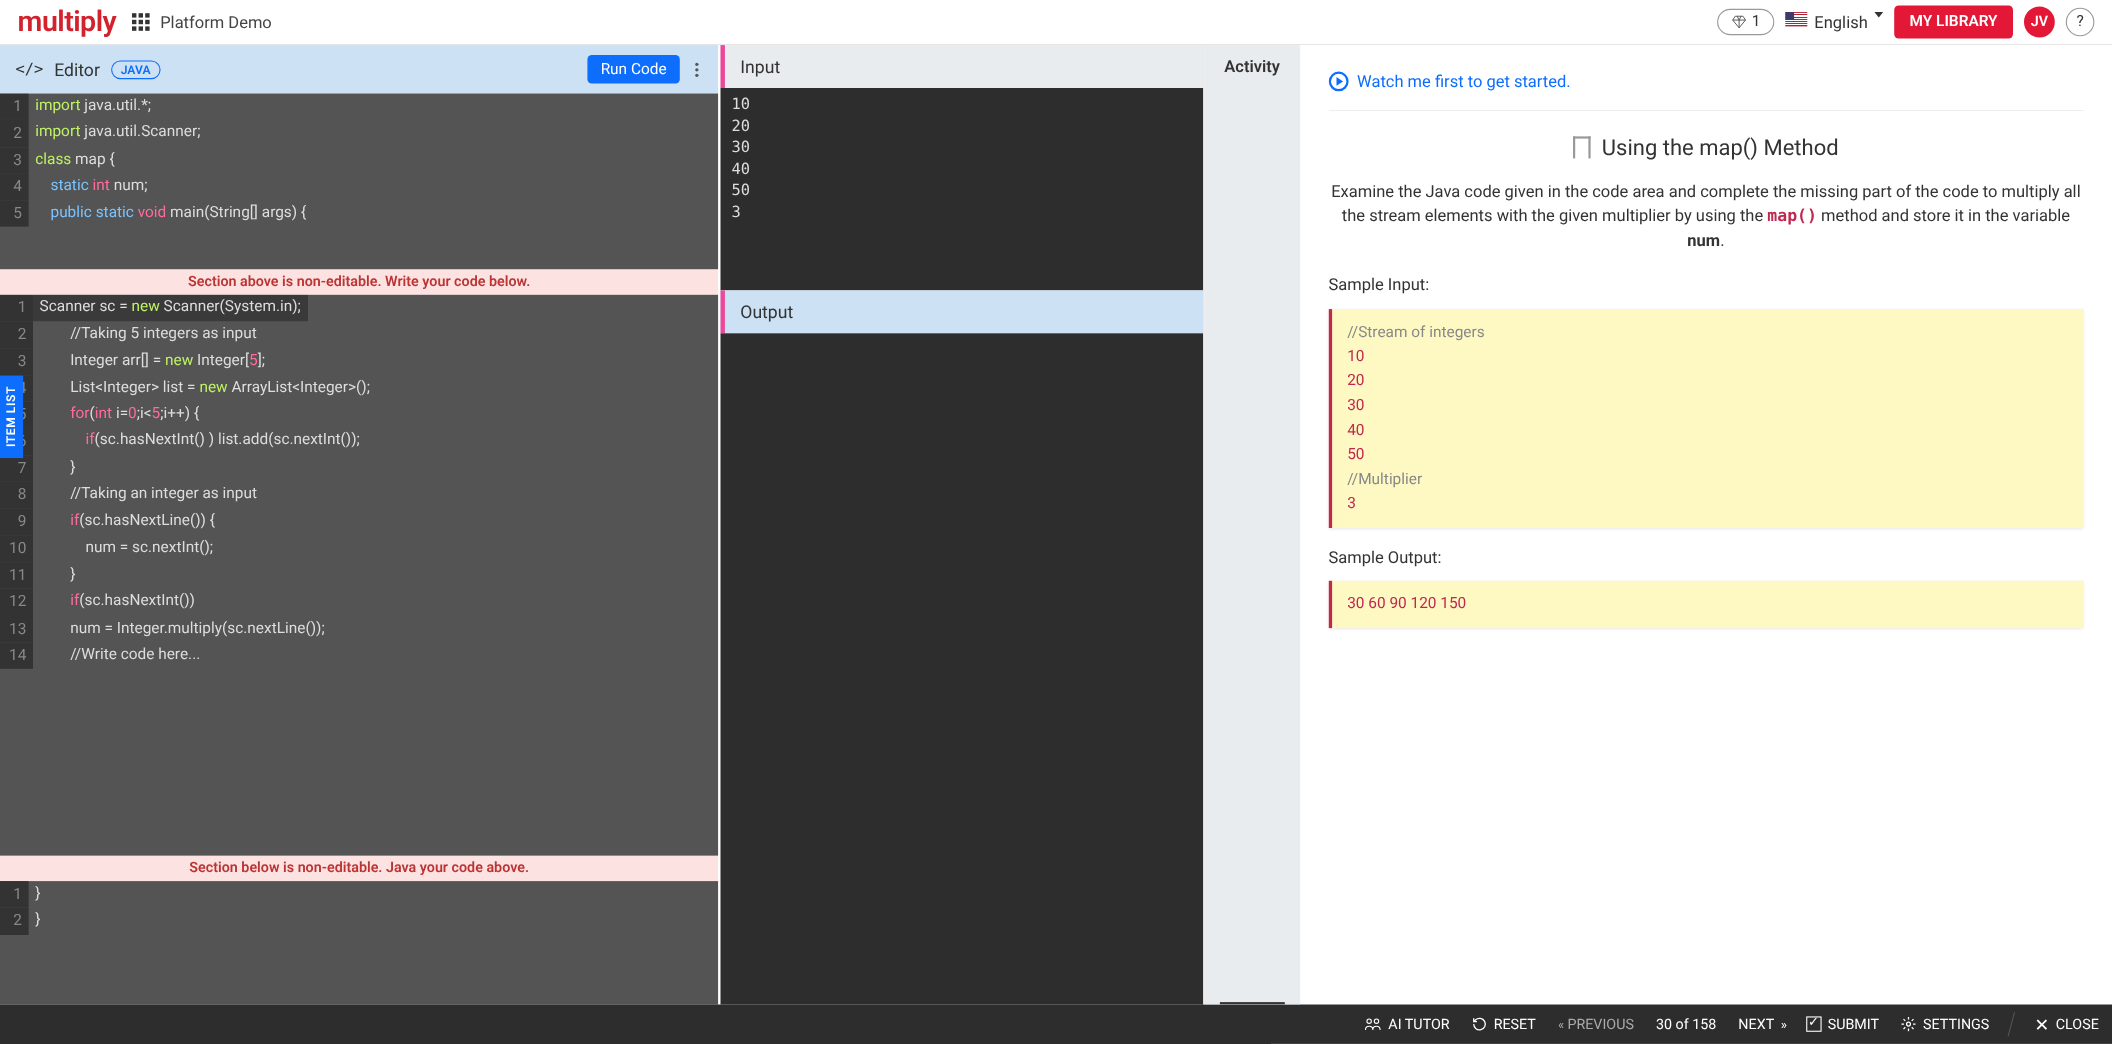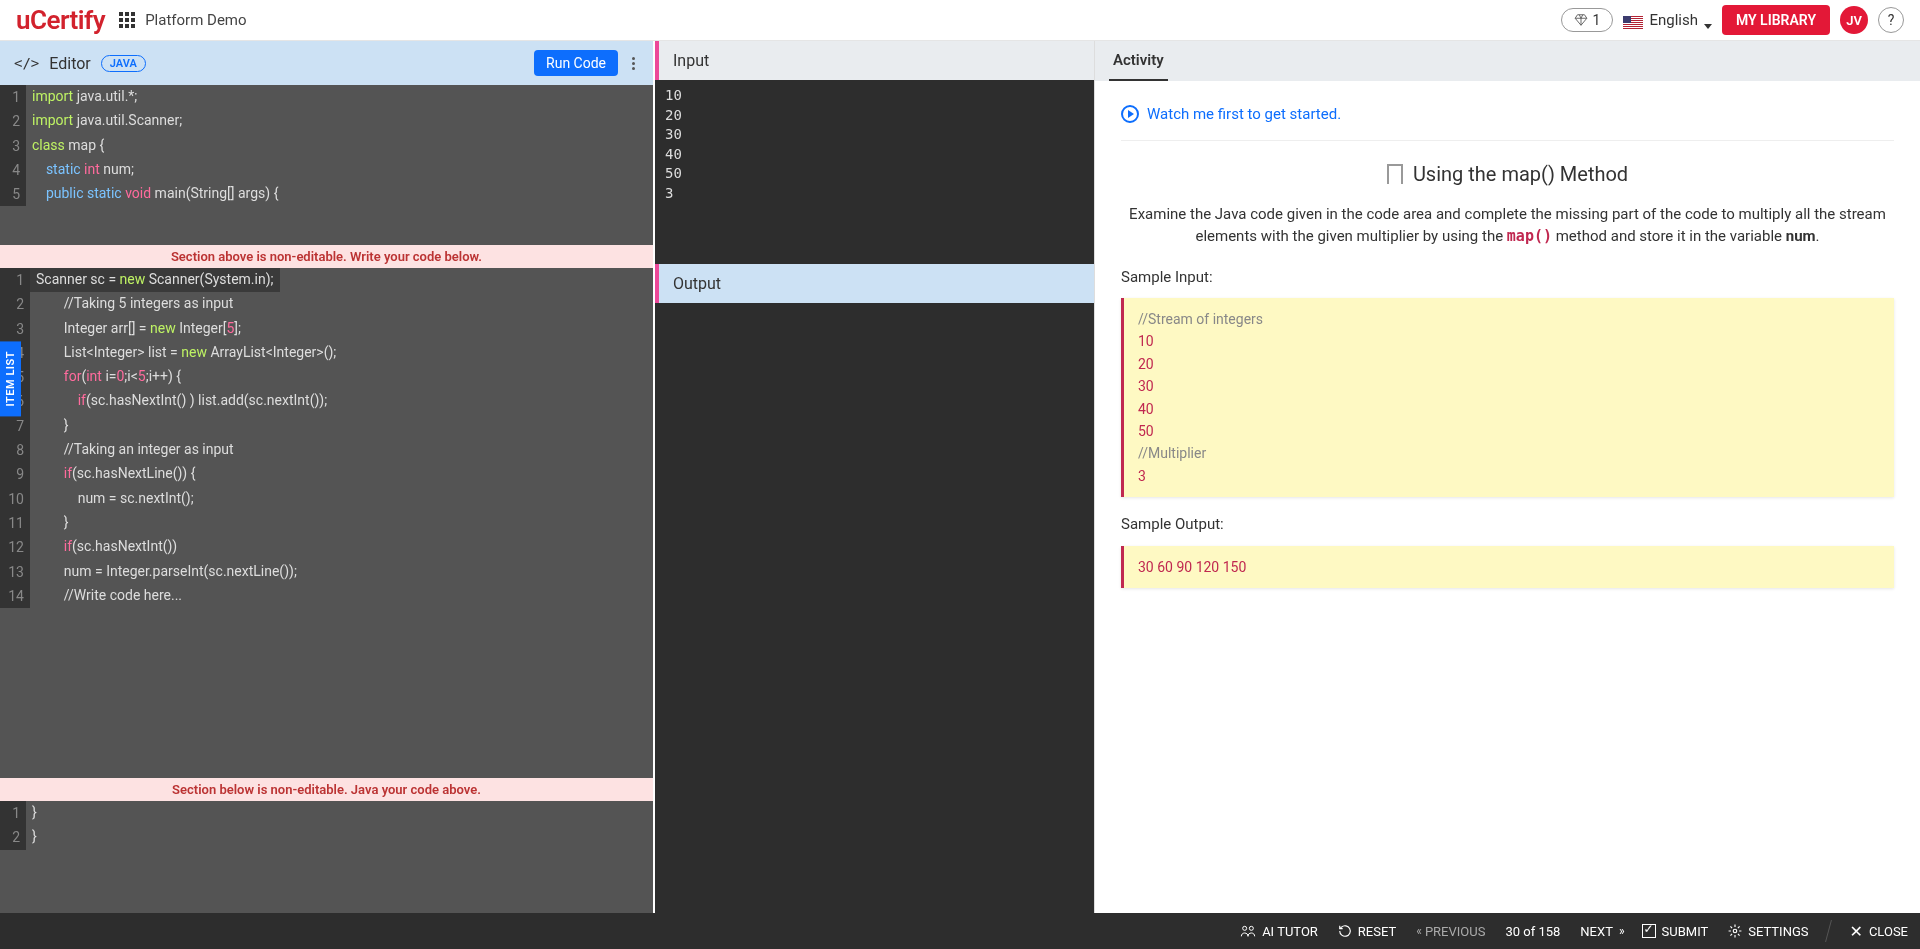--- a/index.html
+++ b/index.html
@@ -7,21 +7,21 @@
 
 
 .topbar { height:41px; display:flex; align-items:center; padding:0 16px; border-bottom:1px solid #e5e5e5; background:#fff; }
 .logo { font-size:26px; font-weight:600; color:#d2222d; letter-spacing:-0.5px; margin-right:10px; }
 .grid-icon { width:16px; height:16px; display:inline-grid; grid-template-columns:repeat(3,4px); grid-template-rows:repeat(3,4px); gap:2px; margin:0 10px 0 4px; cursor:pointer; }
 .grid-icon span { background:#333; }
 .breadcrumb { color:#444; font-size:15px; }
 .topbar-right { margin-left:auto; display:flex; align-items:center; gap:10px; }
 .badge-pill { border:1px solid #999; border-radius:14px; padding:3px 12px; display:flex; align-items:center; gap:5px; font-size:14px; }
 .diamond { width:14px; height:14px; }
-.lang { display:flex; align-items:flex-end; gap:6px; font-size:15px; cursor:pointer; }
+.lang { display:flex; align-items:flex-start; gap:6px; font-size:15px; cursor:pointer; }
 .flag { width:20px; height:13px; display:inline-block; background:linear-gradient(to bottom,#b22234 0%,#b22234 7.7%,#fff 7.7%,#fff 15.4%,#b22234 15.4%,#b22234 23%,#fff 23%,#fff 30.8%,#b22234 30.8%,#b22234 38.5%,#fff 38.5%,#fff 46.2%,#b22234 46.2%,#b22234 53.8%,#fff 53.8%,#fff 61.5%,#b22234 61.5%,#b22234 69.2%,#fff 69.2%,#fff 77%,#b22234 77%,#b22234 84.6%,#fff 84.6%,#fff 92.3%,#b22234 92.3%); position:relative; }
 .flag::before { content:""; position:absolute; top:0; left:0; width:8px; height:7px; background:#3c3b6e; }
 .caret { border-left:4px solid transparent; border-right:4px solid transparent; border-top:5px solid #333; display:inline-block; }
 .btn-red { background:#e31837; color:#fff; font-weight:600; padding:7px 14px; border-radius:4px; cursor:pointer; }
 .avatar { width:28px; height:28px; border-radius:50%; background:#e31837; color:#fff; display:flex; align-items:center; justify-content:center; font-size:13px; font-weight:600; }
 .help-circle { width:26px; height:26px; border:1px solid #999; border-radius:50%; display:flex; align-items:center; justify-content:center; font-size:14px; cursor:pointer; }
 
 
 .main { flex:1; display:flex; position:relative; min-height:0; }
 .item-list-tab { position:absolute; left:0; top:300px; background:#0d6efd; color:#fff; writing-mode:vertical-rl; transform:rotate(180deg); padding:10px 4px; font-size:11px; font-weight:600; letter-spacing:0.5px; cursor:pointer; z-index:5; }
@@ -52,21 +52,21 @@
 
 
 .io-col { width:441px; display:flex; flex-direction:column; border-left:2px solid #fff; min-height:0; }
 .io-header { background:#e9ecef; padding:10px 14px; font-size:16px; border-left:4px solid #ec4899; }
 .io-header.blue { background:#cce1f4; }
 .io-body { background:#2d2d2d; color:#ddd; font-family:Consolas,Monaco,monospace; font-size:14px; padding:6px 10px; white-space:pre; line-height:1.4; }
 .io-body.input { height:184px; }
 .io-body.output { flex:1; }
 
 
-.activity-col { flex:1; display:flex; flex-direction:column; border-left:1px solid #ddd; background:#fff; min-height:0; }
+.activity-col { flex:1; display:flex; border-left:1px solid #ddd; background:#fff; min-height:0; }
 .activity-tabs { background:#e9ecef; display:flex; padding:0 14px; }
 .activity-tab { padding:10px 4px; font-size:15px; font-weight:600; border-bottom:2px solid #333; }
 .activity-body { padding:22px 26px; overflow:auto; flex:1; font-size:15px; line-height:1.5; }
 .watch-link { color:#0d6efd; display:flex; align-items:center; gap:8px; padding-bottom:14px; border-bottom:1px solid #eee; margin-bottom:18px; cursor:pointer; }
 .play-circle { width:18px; height:18px; border:2px solid #0d6efd; border-radius:50%; display:flex; align-items:center; justify-content:center; }
 .play-circle::after { content:""; border-left:6px solid #0d6efd; border-top:4px solid transparent; border-bottom:4px solid transparent; margin-left:2px; }
 .activity-title { display:flex; align-items:center; gap:10px; font-size:20px; margin-bottom:14px;justify-content:center; }
 .bookmark-icon { width:16px; height:20px; border:2px solid #999; border-bottom:none; position:relative; }
 .bookmark-icon::after { content:""; position:absolute; bottom:-4px; left:0; border-left:6px solid transparent; border-right:6px solid transparent; border-top:6px solid #fff; }
 .activity-desc { margin-bottom:18px;text-align:center; }
@@ -83,21 +83,21 @@
 .bb-item.gray { color:#aaa; }
 .chev-dbl { font-size:12px; letter-spacing:-3px; }
 .divider { width:1px; height:22px; background:#555; transform:skewX(-15deg); }
 .iconbox { width:14px; height:14px; border:1.5px solid currentColor; position:relative; }
 .iconbox.check::after { content:"✓"; position:absolute; top:-3px; left:1px; font-size:12px; }
 </style>
 </head>
 <body>
 
 <div class="topbar">
-  <span class="logo">uCertify</span>
+  <span class="logo">multiply</span>
   <span class="grid-icon">
       <span></span>
       <span></span>
       <span></span>
       <span></span>
       <span></span>
       <span></span>
       <span></span>
       <span></span>
       <span></span>
@@ -205,21 +205,21 @@
         <div class="code-row">
           <div class="gutter gutter-wide">11</div>
           <div class="code-line">        }</div>
         </div>
         <div class="code-row">
           <div class="gutter gutter-wide">12</div>
           <div class="code-line">        <span class="tok-ctrl">if</span>(sc.hasNextInt())</div>
         </div>
         <div class="code-row">
           <div class="gutter gutter-wide">13</div>
-          <div class="code-line">        num = Integer.parseInt(sc.nextLine());</div>
+          <div class="code-line">        num = Integer.multiply(sc.nextLine());</div>
         </div>
         <div class="code-row">
           <div class="gutter gutter-wide">14</div>
           <div class="code-line">        //Write code here...</div>
         </div>
       </div>
     <div class="notice-bar">Section below is non-editable. Java your code above.</div>
     <div class="code-block" id="code-bot" style="height:112px;">
         <div class="code-row">
           <div class="gutter">1</div>

